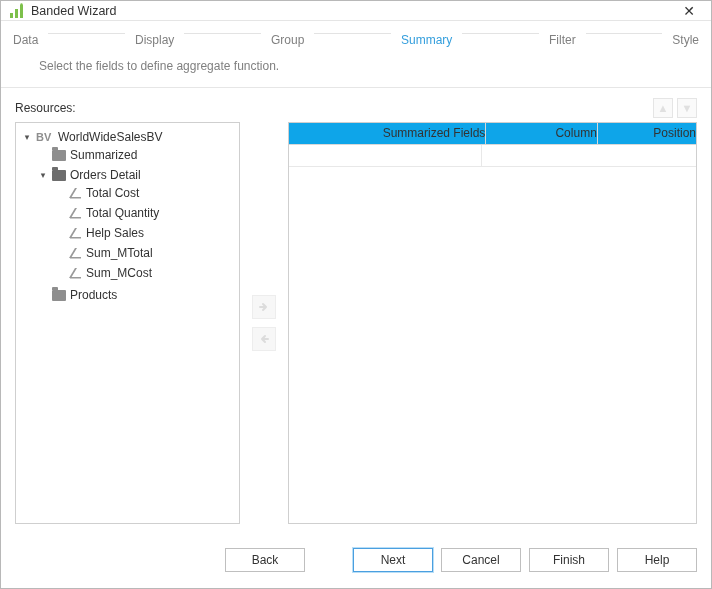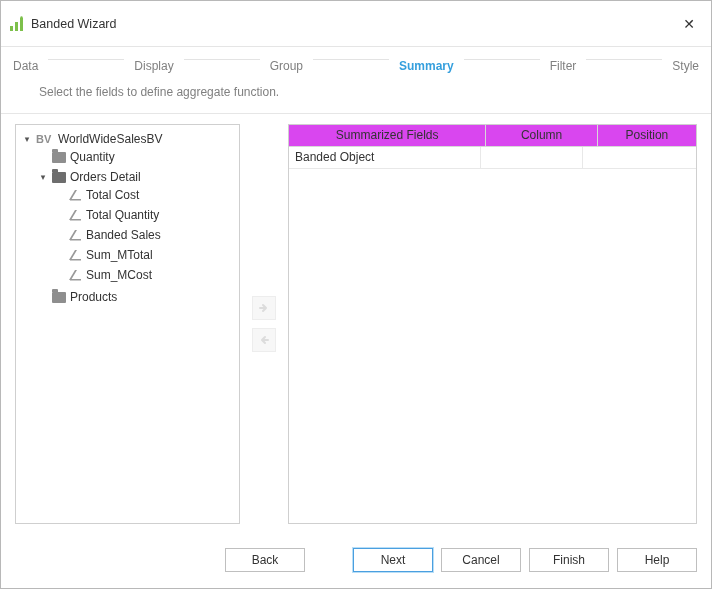--- a/index.html
+++ b/index.html
@@ -13,21 +13,21 @@
     height: 589px;
     border: 1px solid #b8b8b8;
     position: relative;
     display: flex;
     flex-direction: column;
   }
   
   .titlebar {
     display: flex;
     align-items: center;
-    height: 46px;
+    height: 20px;
     padding: 0 10px 0 8px;
     border-bottom: 1px solid #e5e5e5;
   }
   .titlebar .logo {
     display: inline-block;
     width: 16px;
     height: 16px;
     margin-right: 6px;
   }
   .titlebar .title {
@@ -46,21 +46,21 @@
   .steps {
     display: flex;
     align-items: flex-start;
     padding: 12px 10px 12px 10px;
   }
   .steps .step {
     color: #808080;
     font-size: 12px;
     padding: 0 2px;
   }
-  .steps .step.active { color: #359fdd; font-weight: 700; }
+  .steps .step.active { color: #359fdd; font-weight: 400; }
   .steps .sep {
     flex: 1;
     height: 1px;
     background: #e3e3e3;
     margin: 0 8px;
   }
   .instruction {
     padding: 0 12px 14px 12px;
     color: #808080;
     font-size: 12px;
@@ -156,22 +156,22 @@
     position: relative;
   }
   .tree .field-icon svg { width: 14px; height: 12px; display:block;}
   .bv-icon { width:18px; height:12px; display:flex; align-items:center; justify-content:flex-start;}
   .bv-icon svg { display:block; }
   
   .thead { display: flex; height: 22px; }
   .thead .th {
     border-right: 1px solid #d8d8d8;
     border-bottom: 1px solid #d8d8d8;
-    background: #d946ef;
-    text-align: center;
+    background: #0ea5e9;
+    text-align: right;
     color: #333;
     font-size: 12px;
     line-height: 21px;
   }
   .thead .th:last-child { border-right: none; }
   .tbody { flex: 1; overflow: auto; }
   .tbody .tr { display: flex; height: 22px; }
   .tbody .td {
     border-right: 1px solid #e8e8e8;
     border-bottom: 1px solid #e8e8e8;
@@ -234,20 +234,27 @@
   <span class="sep"></span>
   <span class="step">Filter</span>
   <span class="sep"></span>
   <span class="step">Style</span>
 </div>
 
 <div class="instruction">Select the fields to define aggregate function.</div>
 <div class="divider"></div>
 
 <div class="body">
+  <div class="resources-row">
+    <span class="resources-label">Resources:</span>
+    <div class="updown">
+      <div class="arrow-btn">▲</div>
+      <div class="arrow-btn">▼</div>
+    </div>
+  </div>
 
   <div class="panes">
 
     <div class="tree-pane">
       <div class="tree">
         <ul>
           <li>
             <div class="node">
               <span class="twist">▾</span>
               <span class="bv-icon">
@@ -255,21 +262,21 @@
                   <text x="0" y="10" font-size="11" font-weight="700" fill="#8e8e8e" font-family="Arial">BV</text>
                 </svg>
               </span>
               <span>WorldWideSalesBV</span>
             </div>
             <ul>
               <li>
                 <div class="node">
                   <span class="twist blank">▸</span>
                   <span class="folder-icon"></span>
-                  <span>Quantity</span>
+                  <span>Summarized</span>
                 </div>
               </li>
               <li>
                 <div class="node">
                   <span class="twist">▾</span>
                   <span class="folder-icon open"></span>
                   <span>Orders Detail</span>
                 </div>
                 <ul>
                   <li>
@@ -298,21 +305,21 @@
                     </li>
                   <li>
                       <div class="node">
                     <span class="twist blank">·</span>
                     <span class="field-icon">
                           <svg viewBox="0 0 14 12">
                             <polygon points="1,11 7,1 9,1 3,11" fill="#9a9a9a"></polygon>
                             <rect x="2" y="10" width="11" height="1.5" fill="#9a9a9a"></rect>
                           </svg>
                         </span>
-                    <span>Banded Sales</span>
+                    <span>Help Sales</span>
                   </div>
                     </li>
                   <li>
                       <div class="node">
                     <span class="twist blank">·</span>
                     <span class="field-icon">
                           <svg viewBox="0 0 14 12">
                             <polygon points="1,11 7,1 9,1 3,11" fill="#9a9a9a"></polygon>
                             <rect x="2" y="10" width="11" height="1.5" fill="#9a9a9a"></rect>
                           </svg>
@@ -361,21 +368,20 @@
     </div>
 
     <div class="table-pane">
       <div class="thead">
         <div class="th col-sf">Summarized Fields</div>
         <div class="th col-col">Column</div>
         <div class="th col-pos">Position</div>
       </div>
       <div class="tbody">
         <div class="tr">
-          <div class="td col-sf">Banded Object</div>
           <div class="td col-pos"></div>
           <div class="td col-col"></div>
         </div>
       </div>
     </div>
   </div>
 </div>
 
 <div class="footer">
   <button>Back</button>

